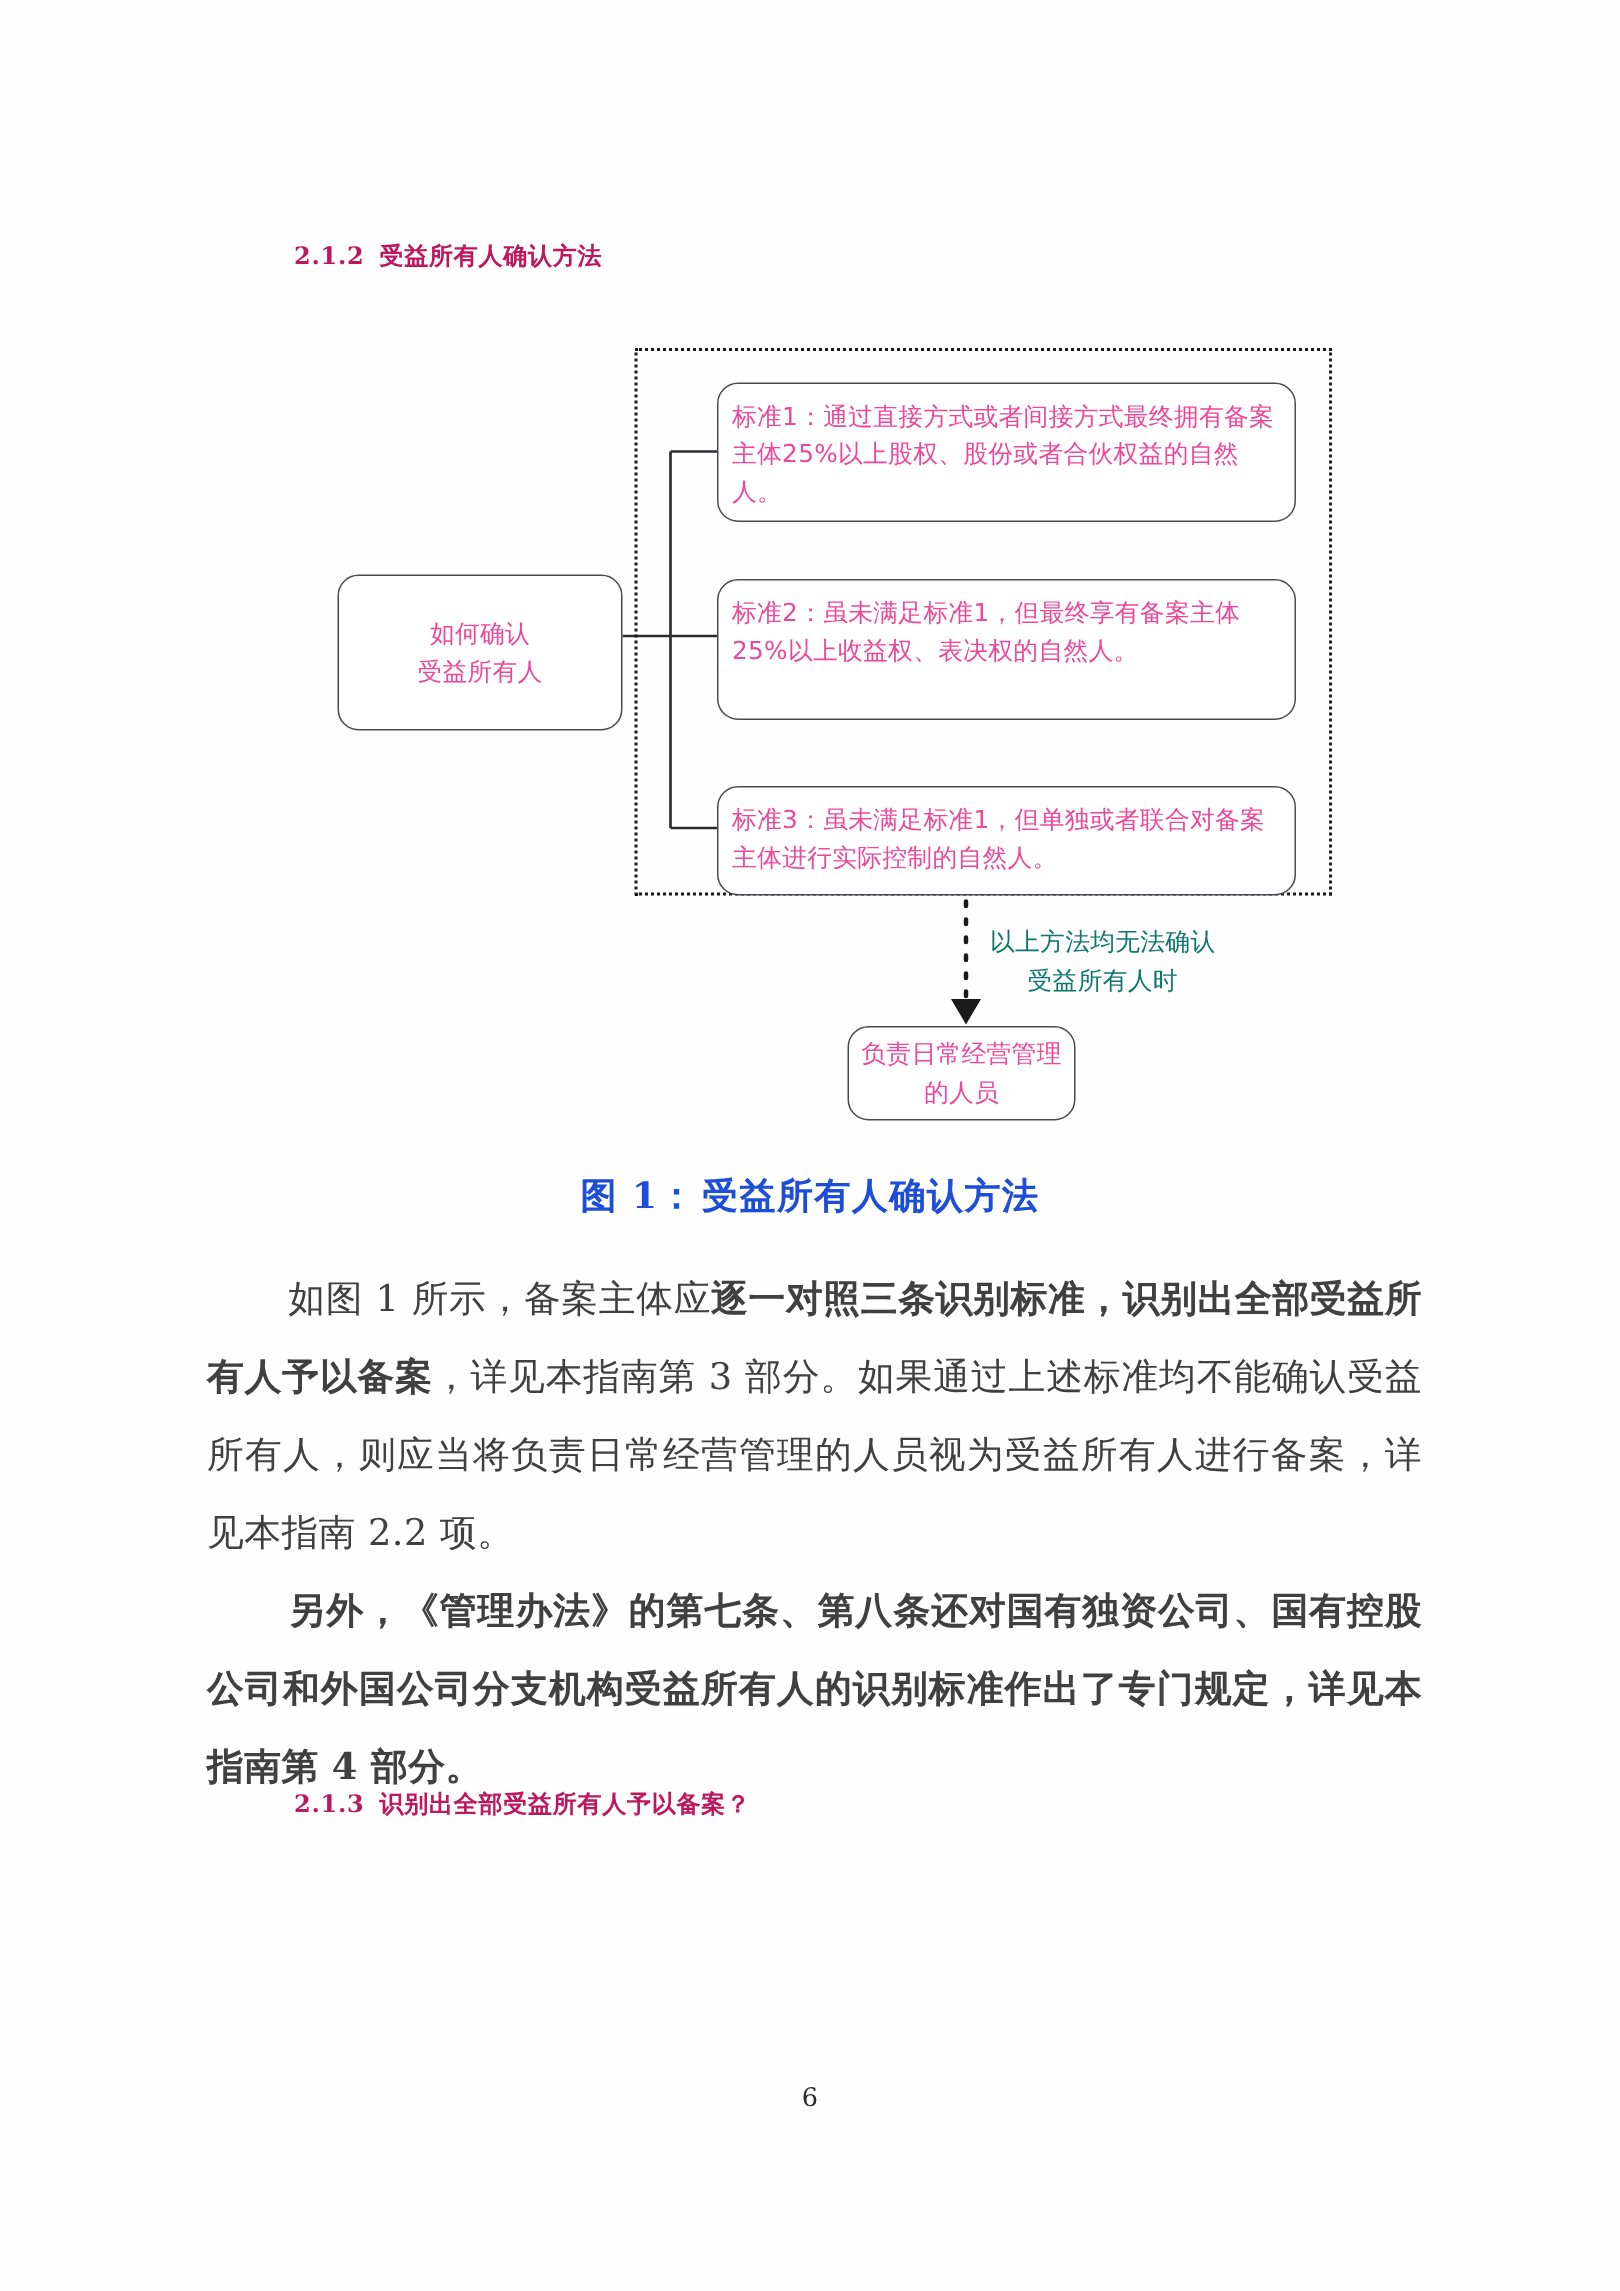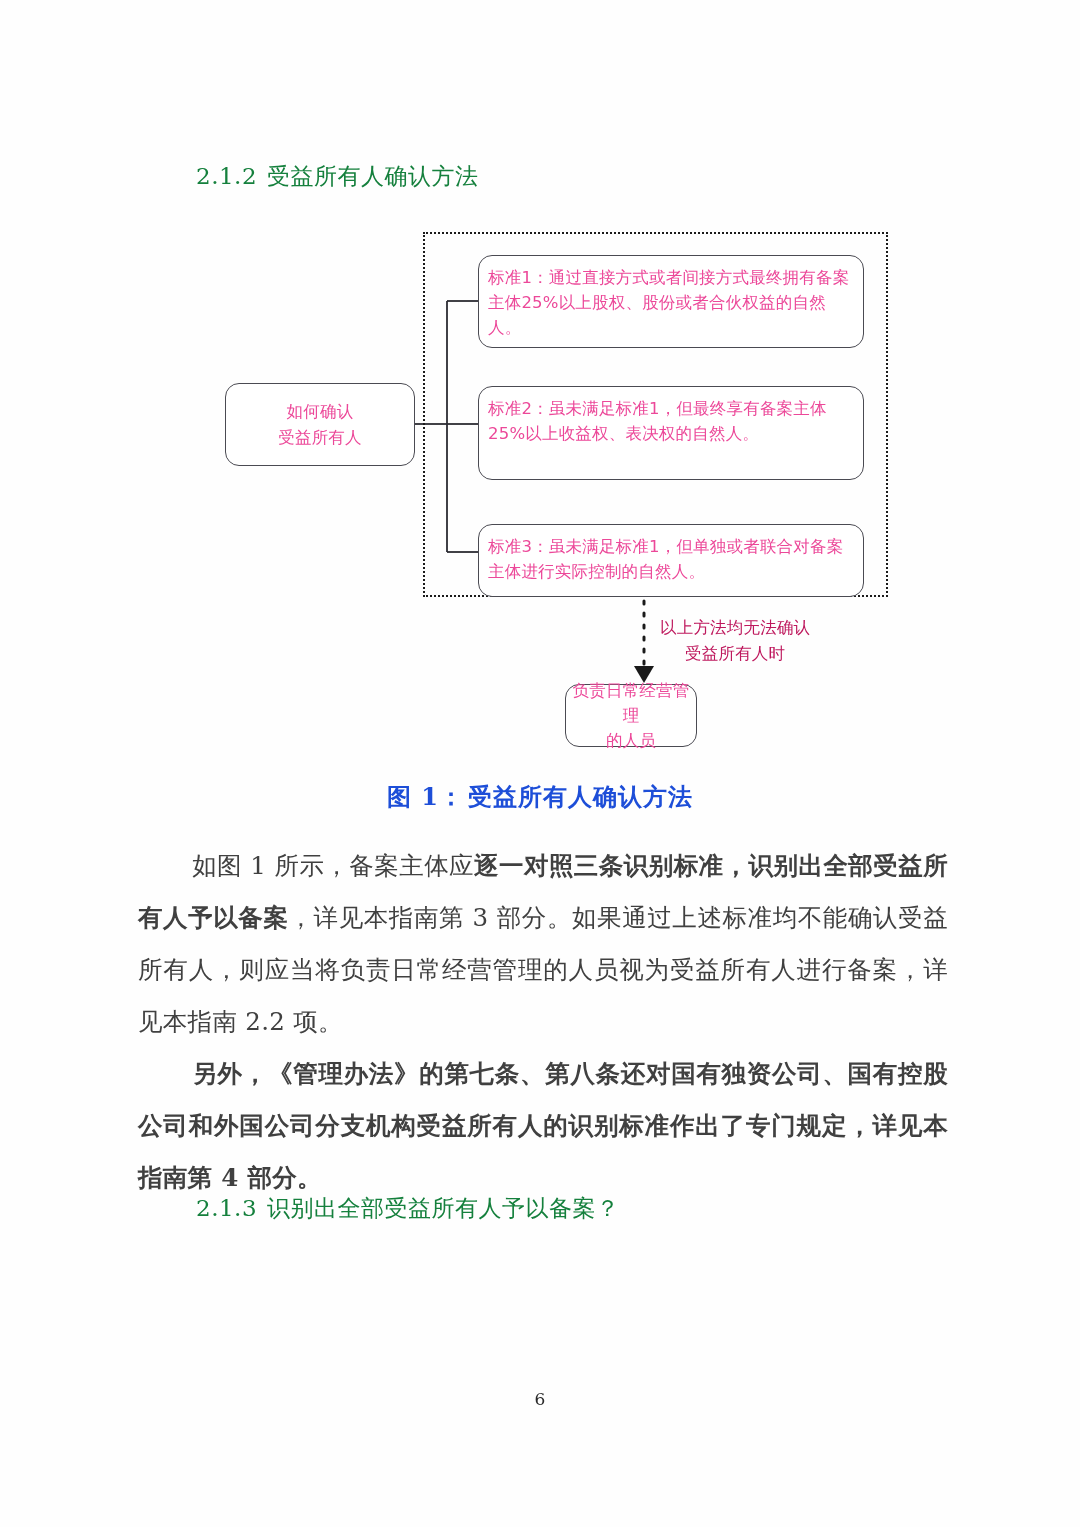--- a/index.html
+++ b/index.html
@@ -19,24 +19,24 @@
   .page {
     position: absolute;
     inset: 0;
     background: #fefefe;
   }
 
   
   .heading {
     position: absolute;
     font-family: "DejaVu Serif", "Liberation Serif", serif;
-    font-weight: normal;
-    font-size: 23px;
+    font-weight: bold;
+    font-size: 16px;
     letter-spacing: 0.5px;
-    color: #15803d;
+    color: #be185d;
     white-space: nowrap;
   }
   #heading-212 { left: 196px; top: 161px; }
   #heading-213 { left: 196px; top: 1193px; }
   .heading .num { margin-right: 10px; }
 
   
   #figure-area {
     position: absolute;
     left: 0;
@@ -67,41 +67,41 @@
     font-size: 16.5px;
     line-height: 1.52;
     color: #ec4899;
     letter-spacing: 0.2px;
   }
 
   #node-root {
     left: 225px;
     top: 383px;
     width: 190px;
-    height: 83px;
+    height: 104px;
     display: flex;
     align-items: center;
     justify-content: center;
     text-align: center;
   }
   #node-root .line { display: block; }
 
   .criterion {
     left: 478px;
     width: 386px;
     padding: 9px 8px 8px 9px;
   }
   #node-c1 { top: 255px; height: 93px; }
   #node-c2 { top: 386px; height: 94px; }
   #node-c3 { top: 524px; height: 73px; }
 
   #node-fallback {
     left: 565px;
     top: 684px;
-    width: 132px;
+    width: 152px;
     height: 63px;
     display: flex;
     align-items: center;
     justify-content: center;
     text-align: center;
   }
   #node-fallback .line { display: block; }
 
   
   #connector-svg {
@@ -112,21 +112,21 @@
     height: 1527px;
   }
 
   .arrow-label {
     position: absolute;
     left: 660px;
     top: 615px;
     font-family: "DejaVu Sans", "Liberation Sans", sans-serif;
     font-size: 16.5px;
     line-height: 1.55;
-    color: #be185d;
+    color: #0f766e;
     text-align: center;
     letter-spacing: 0.2px;
   }
   .arrow-label .line { display: block; }
 
   
   #figure-caption {
     position: absolute;
     left: 0;
     top: 781px;

